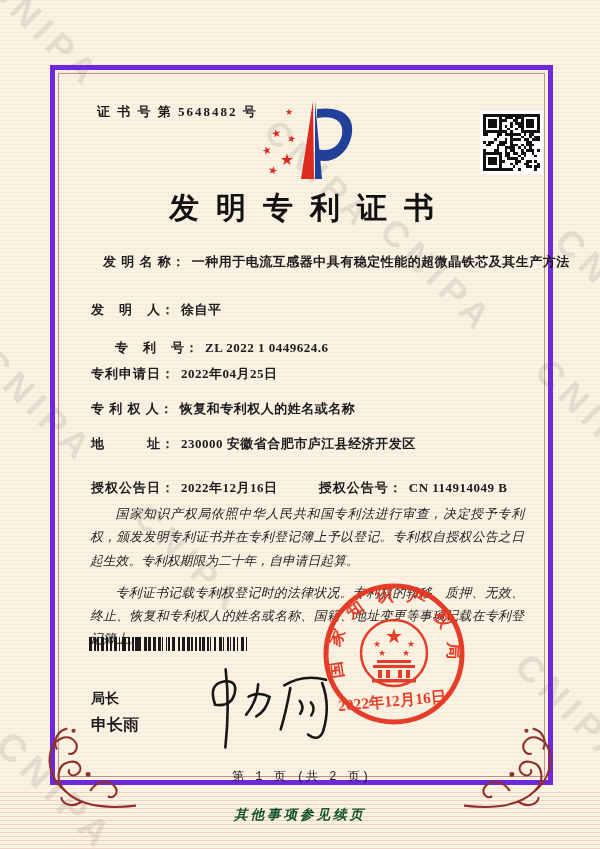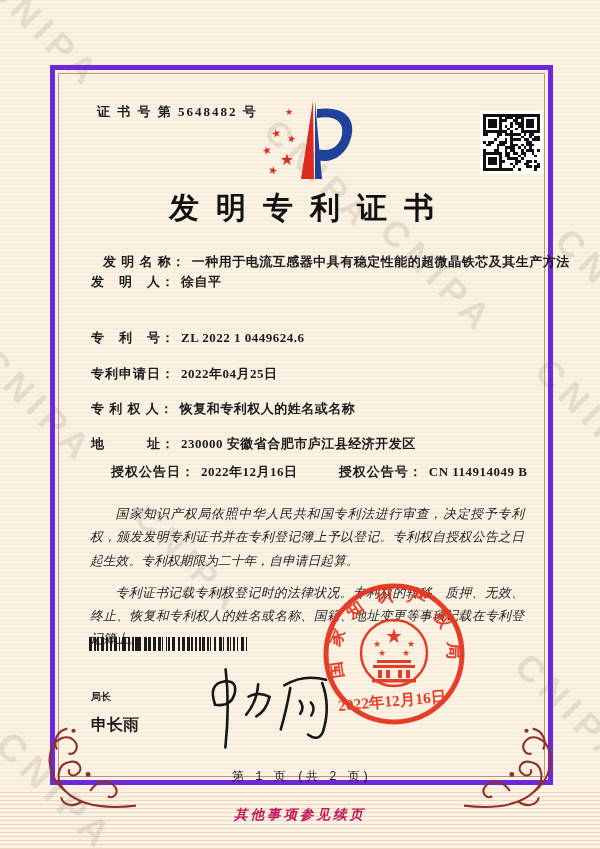--- a/index.html
+++ b/index.html
@@ -42,47 +42,47 @@
   }
   .qr .m{width:2.71px;height:2.71px;}
   .qr .d{background:#111;}
   .title{
     position:absolute;left:0;right:0;top:118px;text-align:center;
     font-size:30px;font-weight:700;letter-spacing:17px;text-indent:17px;color:#111;
   }
   .fields{position:absolute;left:36px;top:183px;width:440px;font-size:13px;font-weight:700;}
   .frow{position:absolute;left:0;white-space:nowrap;}
   .frow:nth-of-type(1){top:0;margin-left:12px;}
-  .frow:nth-of-type(2){top:20px;}
-  .frow:nth-of-type(3){top:76px;}
+  .frow:nth-of-type(2){top:48px;}
+  .frow:nth-of-type(3){top:86px;margin-left:24px;}
   .frow:nth-of-type(4){top:112px;}
   .frow:nth-of-type(5){top:147px;}
   .frow:nth-of-type(6){top:182px;}
-  .frow:nth-of-type(7){top:210px;margin-left:20px;}
+  .frow:nth-of-type(7){top:226px;}
   .frow .val{margin-left:6px;letter-spacing:0.5px;}
   .frow .lab{letter-spacing:1px;}
   .pair2{margin-left:38px;}
   .body-text{
     position:absolute;left:26px;top:424px;width:452px;
     font-size:12.8px;line-height:1.82;font-style:italic;font-weight:500;
     text-align:justify;color:#222;
   }
   .body-text p{margin:9px;text-indent:2em;}
   .barcode{
     position:absolute;left:34px;top:567px;width:158px;height:14px;display:flex;align-items:stretch;overflow:hidden;
   }
   .barcode span{background:#1b1b1b;flex:0 0 auto;}
-  .sig-title{position:absolute;left:36px;top:620px;font-size:10px;font-weight:700;font-family:"Liberation Sans","DejaVu Sans",sans-serif;}
+  .sig-title{position:absolute;left:36px;top:620px;font-size:14px;font-weight:700;font-family:"Liberation Sans","DejaVu Sans",sans-serif;}
   .sig-name {position:absolute;left:36px;top:645px;font-size:16px;font-weight:700;font-family:"Liberation Sans","DejaVu Sans",sans-serif;}
   .sig-script{position:absolute;left:130px;top:592px;width:160px;height:92px;}
   .seal{position:absolute;left:318px;top:580px;width:152px;height:152px;opacity:0.95;z-index:3;}
   .page-num{position:absolute;left:0;right:0;top:698px;text-align:center;font-size:12px;letter-spacing:2px;font-family:Liberation Mono, monospace;}
   .footer-note{
     position:absolute;left:0;right:0;top:806px;text-align:center;z-index:2;
-    font-size:13.5px;font-style:italic;font-weight:600;letter-spacing:3px;color:#be185d;
+    font-size:13.5px;font-style:italic;font-weight:600;letter-spacing:3px;color:#14532d;
   }
   .orn{position:absolute;width:118px;height:104px;z-index:2;}
   .orn.left{left:26px;top:712px;}
   .orn.right{left:456px;top:712px;transform:scaleX(-1);}
 </style>
 </head>
 <body>
 
 <div class="page">
 

